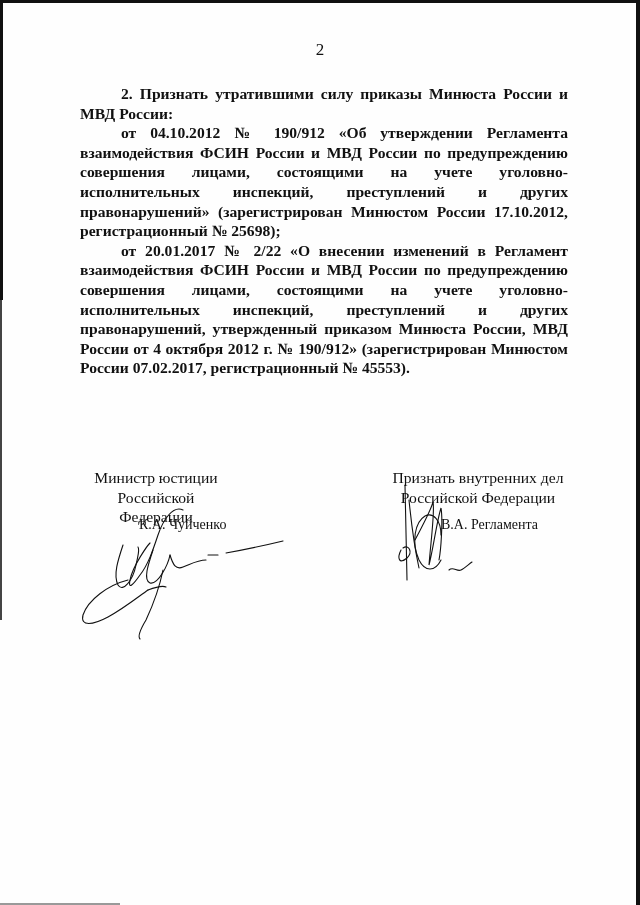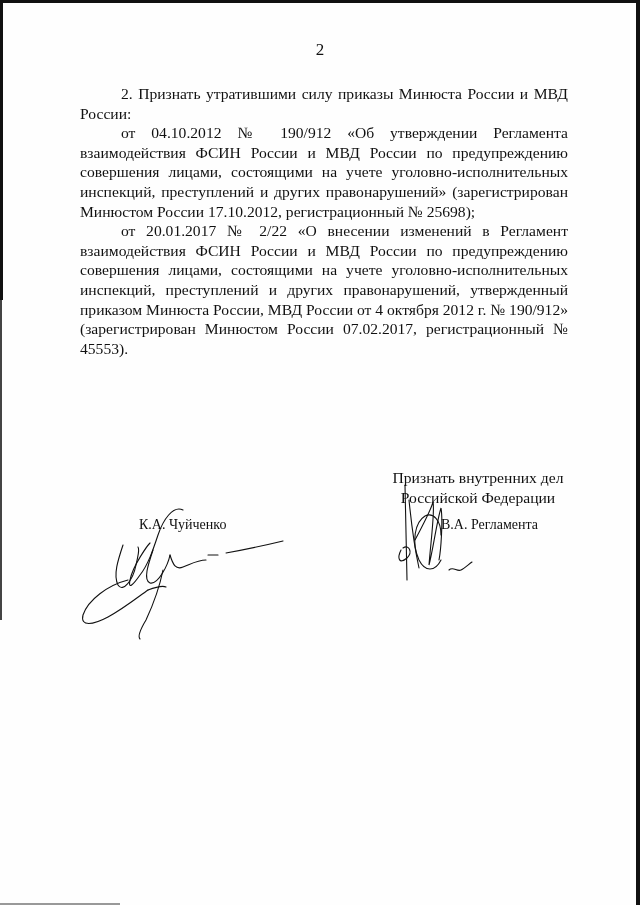--- a/index.html
+++ b/index.html
@@ -17,21 +17,21 @@
   .page-number {
     position: absolute; left: 0; width: 640px; top: 40px; text-align: center;
     font-family: "Liberation Serif", serif; font-size: 17px; color: #111;
   }
   .body-text {
     position: absolute; left: 80px; top: 84px; width: 488px;
     font-family: "Liberation Serif", serif; font-size: 15.6px; line-height: 19.6px;
     color: #111; text-align: justify;
   }
   .para { margin: 0; text-indent: 0; }
-  .para.indent { text-indent: 41px; }
+  .para.indent { text-indent: 41px; font-weight: bold; }
   .sig-block {
     position: absolute; font-family: "Liberation Serif", serif; font-size: 15.6px;
     line-height: 19.6px; color: #111; text-align: center;
   }
   .sig-left { left: 80px; top: 468px; width: 152px; }
   .sig-right { left: 391px; top: 468px; width: 174px; }
   .sig-name { position: absolute; font-family: "Liberation Serif", serif; font-size: 14px; color: #111; white-space: nowrap; }
   .sig-name-left { left: 139px; top: 517px; }
   .sig-name-right { left: 441px; top: 517px; }
   .signature { position: absolute; }
@@ -47,20 +47,24 @@
   <div class="edge-bottom"></div>
 
   <div class="page-number">2</div>
 
   <div class="body-text">
     <p class="para indent">2. Признать утратившими силу приказы Минюста России и МВД России:</p>
     <p class="para indent">от 04.10.2012 № 190/912 «Об утверждении Регламента взаимодействия ФСИН России и МВД России по предупреждению совершения лицами, состоящими на учете уголовно-исполнительных инспекций, преступлений и других правонарушений» (зарегистрирован Минюстом России 17.10.2012, регистрационный № 25698);</p>
     <p class="para indent">от 20.01.2017 № 2/22 «О внесении изменений в Регламент взаимодействия ФСИН России и МВД России по предупреждению совершения лицами, состоящими на учете уголовно-исполнительных инспекций, преступлений и других правонарушений, утвержденный приказом Минюста России, МВД России от 4 октября 2012 г. № 190/912» (зарегистрирован Минюстом России 07.02.2017, регистрационный № 45553).</p>
   </div>
 
+  <div class="sig-block sig-left">
+    <div>Министр юстиции</div>
+    <div>Российской Федерации</div>
+  </div>
   <div class="sig-name sig-name-left">К.А. Чуйченко</div>
   <svg class="signature" style="left:78px; top:505px;" width="210" height="135" viewBox="0 0 210 135">
     <g fill="none" stroke="#111" stroke-width="1.1" stroke-linecap="round">
       <path d="M105,5 C95,0 85,15 80,30 C75,45 70,60 62,70 C55,80 50,85 52,75 C55,60 70,40 72,38"></path>
       <path d="M45,40 C40,55 35,70 40,80 C45,88 55,75 58,60 C60,50 62,45 60,42"></path>
       <path d="M75,45 C70,60 65,75 72,78 C80,80 90,60 92,50"></path>
       <path d="M92,50 C95,60 98,65 105,62 C115,58 120,55 128,55"></path>
       <path d="M50,75 C30,80 10,95 5,110 C2,122 15,120 30,112 C45,104 60,92 70,85"></path>
       <path d="M85,65 C82,80 75,100 68,115 C62,125 60,132 62,134"></path>
       <path d="M70,85 C78,82 84,80 88,82"></path>

